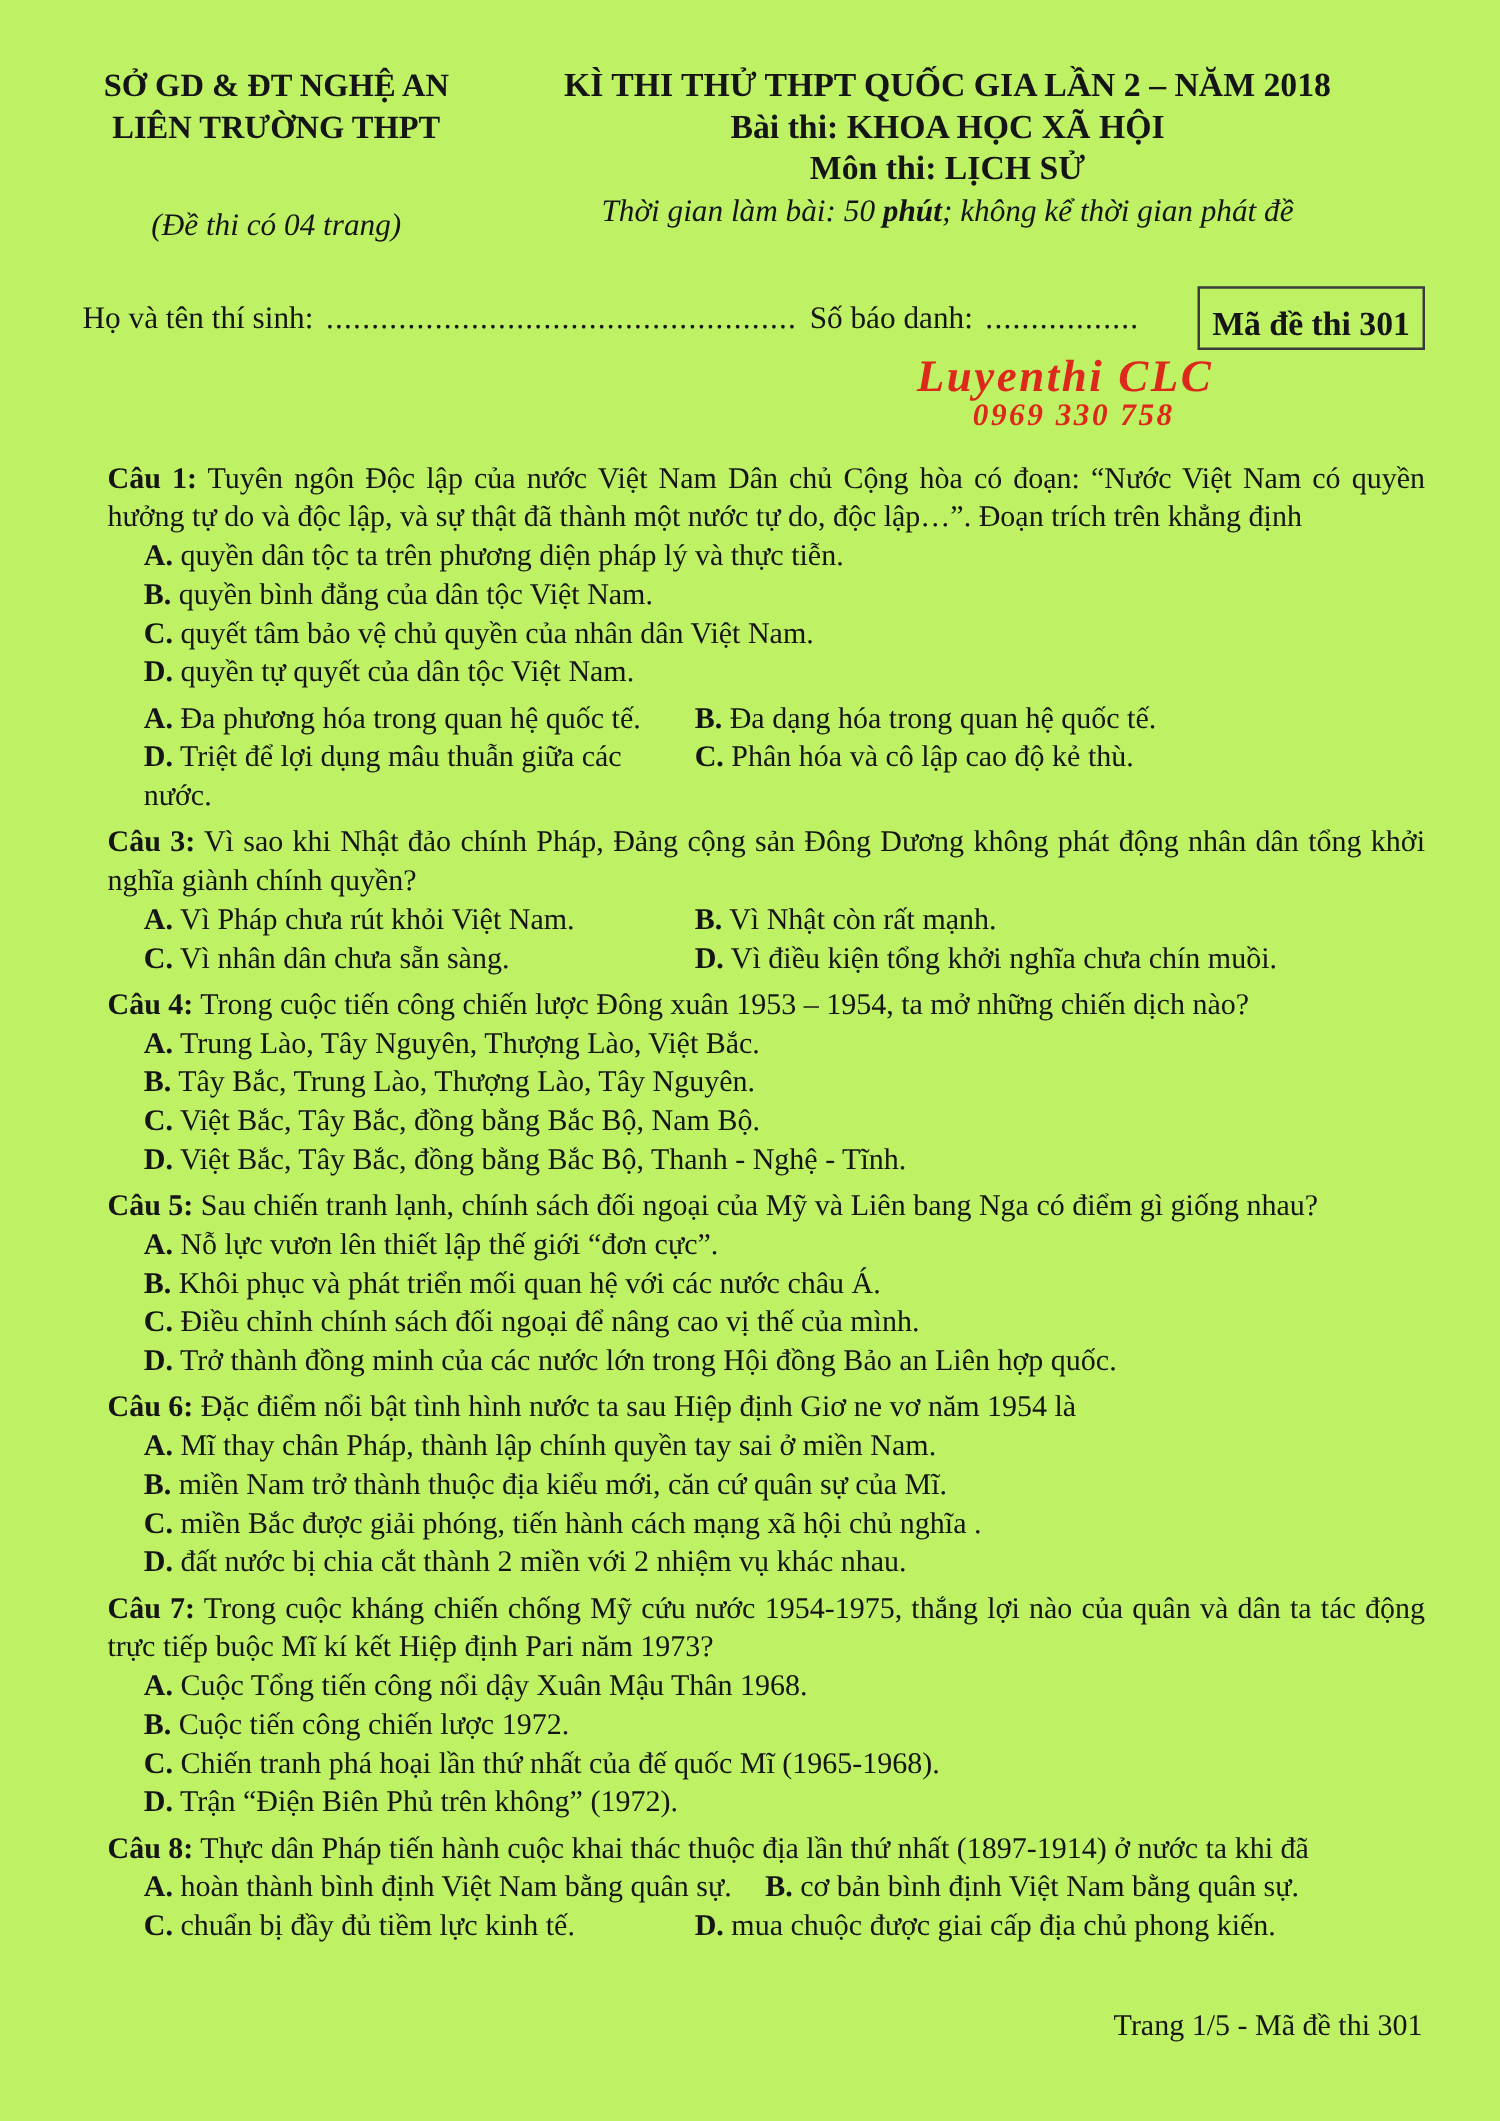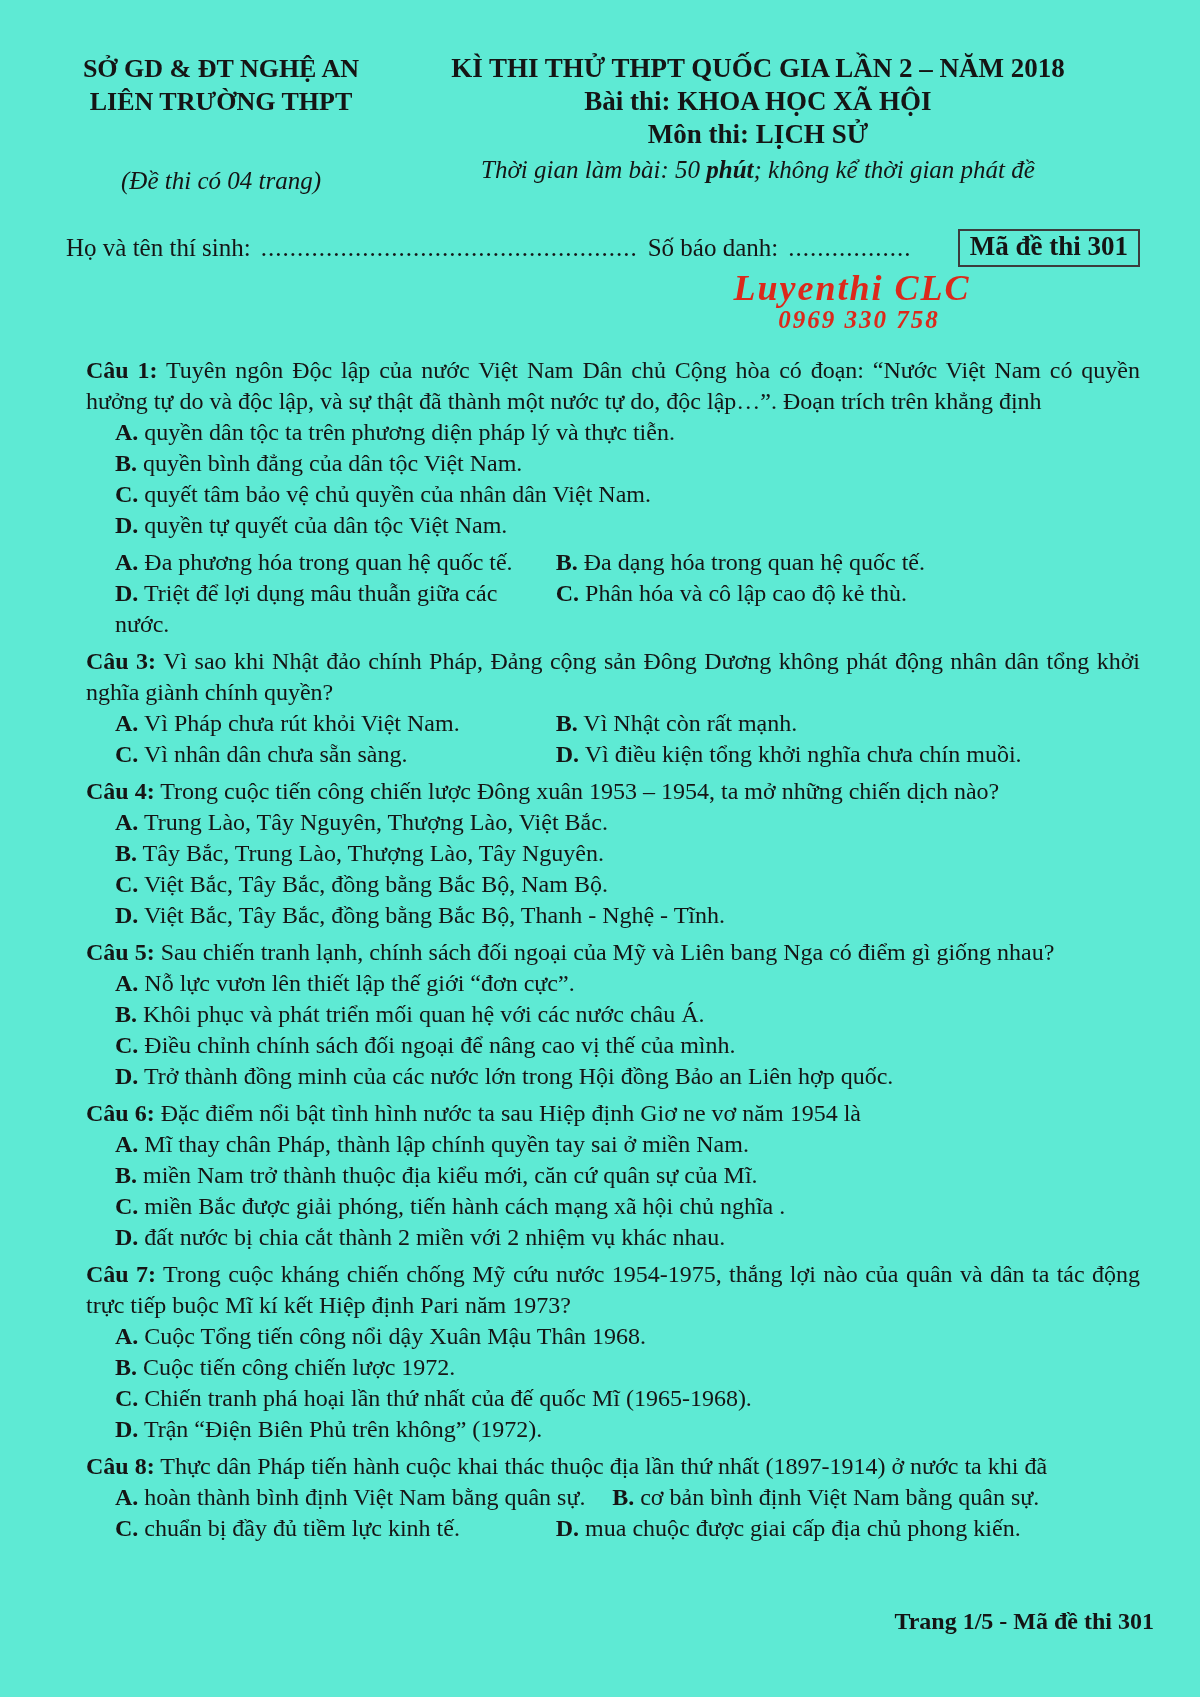--- a/index.html
+++ b/index.html
@@ -7,21 +7,21 @@
   body {
     width: 1200px; height: 1697px;
     font-family: "Liberation Serif", "DejaVu Serif", serif;
     color: #151515;
   }
   .page {
     position: relative;
     width: 1200px; height: 1697px;
     padding: 52px 60px 0 66px;
     overflow: hidden;
-    background: #5eead4;
+    background: #bef264;
   }
 
   
   .header { display: flex; }
   .header-left {
     width: 310px;
     text-align: center;
     font-weight: bold;
     font-size: 26px;
     line-height: 33px;
@@ -55,21 +55,21 @@
     margin-top: 32px;
     font-size: 25px;
     white-space: nowrap;
   }
   .candidate-row .lbl { flex-shrink: 0; }
   .dots { letter-spacing: 1px; overflow: hidden; }
   .sep { width: 10px; flex-shrink: 0; }
   .exam-code-box {
     margin-left: auto;
     border: 2px solid #3c3c3c;
-    padding: 0 10px 3px 10px;
+    padding: 13px 10px 3px 10px;
     font-weight: bold;
     font-size: 27px;
     flex-shrink: 0;
   }
 
   
   .logo {
     width: 300px;
     margin-left: auto;
     margin-right: 138px;
@@ -104,24 +104,23 @@
   .option {
     font-size: 24px;
     line-height: 31px;
   }
   .option b { font-weight: bold; }
   .opt-row { display: grid; }
 
   
   .footer {
     position: absolute;
-    right: 46px;
+    right: 62px;
     top: 1608px;
     font-size: 24px;
-    font-weight: bold;
   }
 </style>
 </head>
 <body>
 
 <div class="page" style="color: rgb(21, 21, 21);">
 
   <div class="header">
     <div class="header-left">
       <div>SỞ GD &amp; ĐT NGHỆ AN</div>

